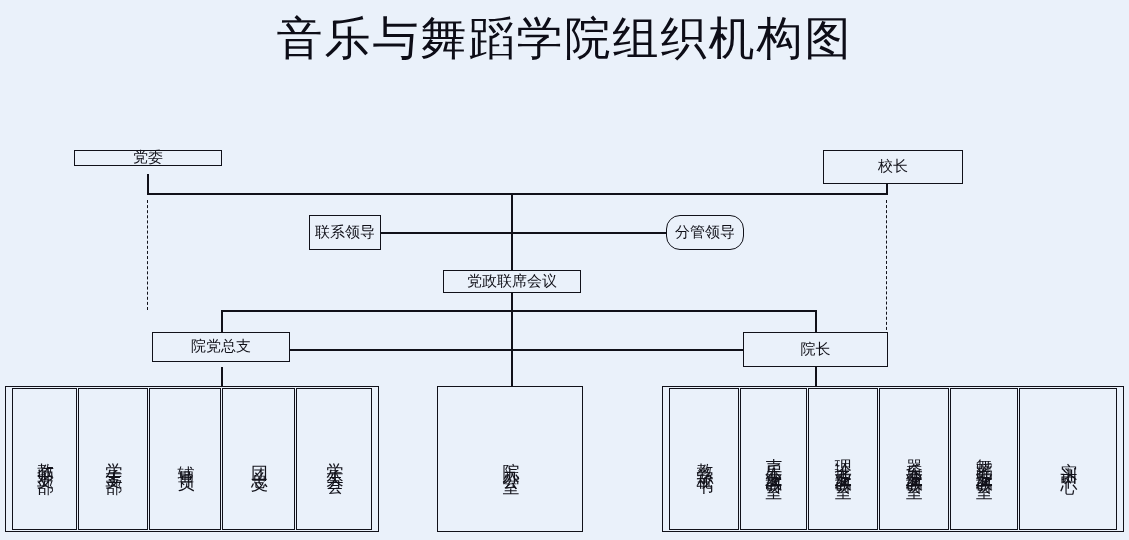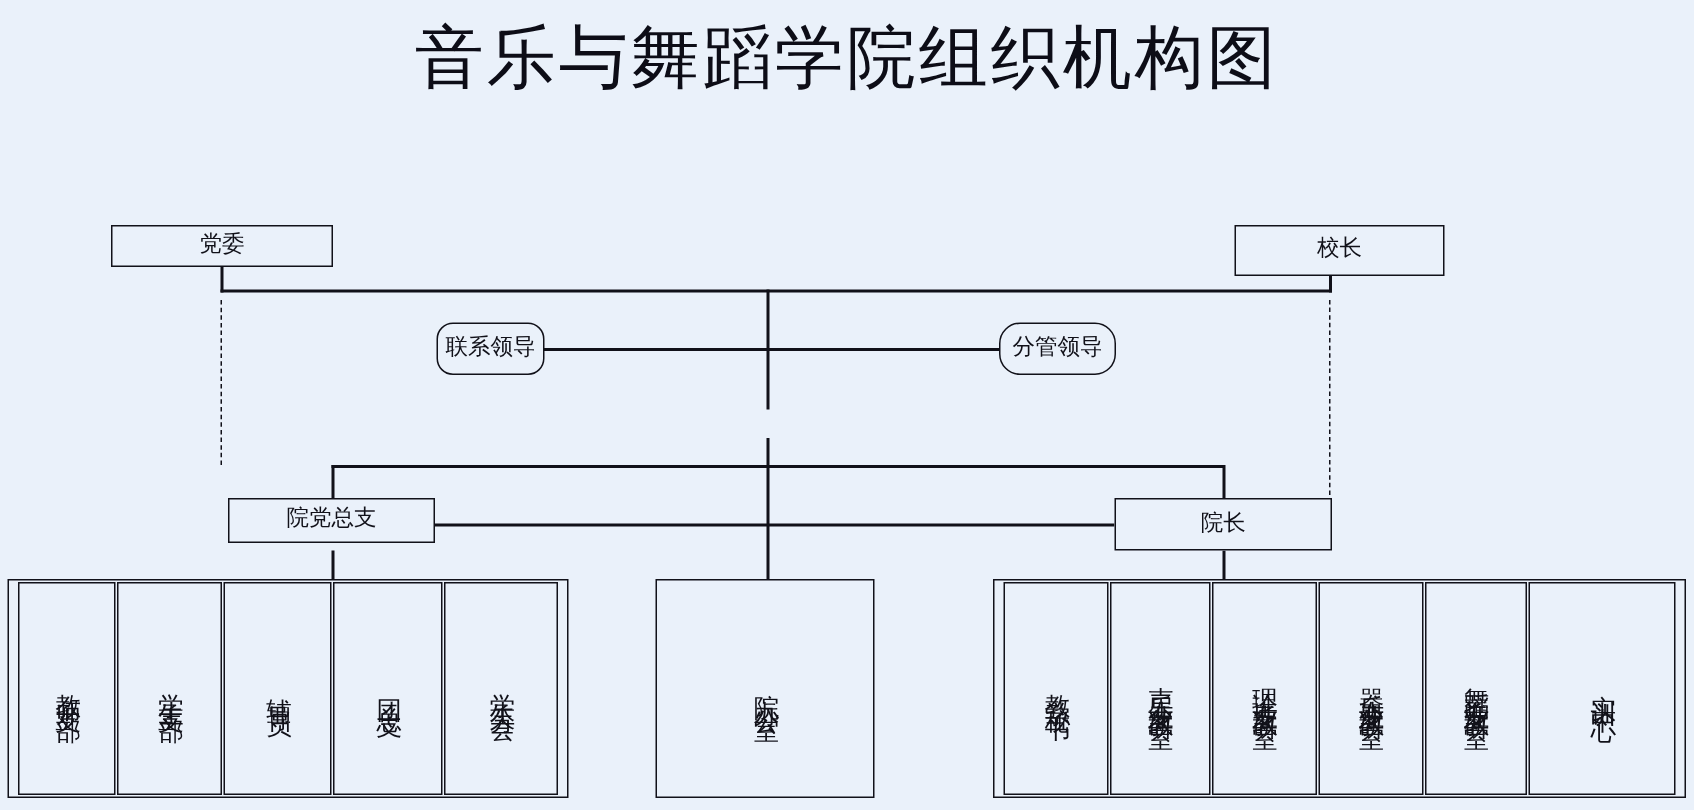--- a/index.html
+++ b/index.html
@@ -130,36 +130,39 @@
   <div class="hline" style="left:221px; top:310px; width:595px;"></div>
   <div class="vline" style="left:221px; top:310px; height:22px;"></div>
   <div class="vline" style="left:815px; top:310px; height:22px;"></div>
 
   <div class="hline" style="left:290px; top:349px; width:453px;"></div>
 
   <div class="vline" style="left:221px; top:367px; height:19px;"></div>
 
   <div class="vline" style="left:815px; top:367px; height:19px;"></div>
 
-  <div class="box" style="left:74px; top:150px; width:148px; height:28px;">
+  <div class="box" style="left:74px; top:150px; width:148px; height:16px;">
     <span>党委</span>
   </div>
 
   <div class="box" style="left:823px; top:150px; width:140px; height:34px;">
     <span>校长</span>
   </div>
 
-  <div class="box" style="left:291px; top:215px; width:72px; height:35px;border-radius:11px;">
+  <div class="box" style="left:309px; top:215px; width:72px; height:35px;">
     <span>联系领导</span>
   </div>
 
   <div class="box" style="left:666px; top:215px; width:78px; height:35px;border-radius:14px;">
     <span>分管领导</span>
   </div>
 
+  <div class="box" style="left:443px; top:270px; width:138px; height:23px;">
+    <span>党政联席会议</span>
+  </div>
 
   <div class="box" style="left:152px; top:332px; width:138px; height:30px;">
     <span>院党总支</span>
   </div>
 
   <div class="box" style="left:743px; top:332px; width:145px; height:35px;">
     <span>院长</span>
   </div>
 
   <div class="group-frame" style="left:5px; top:386px; width:374px; height:146px;"></div>

